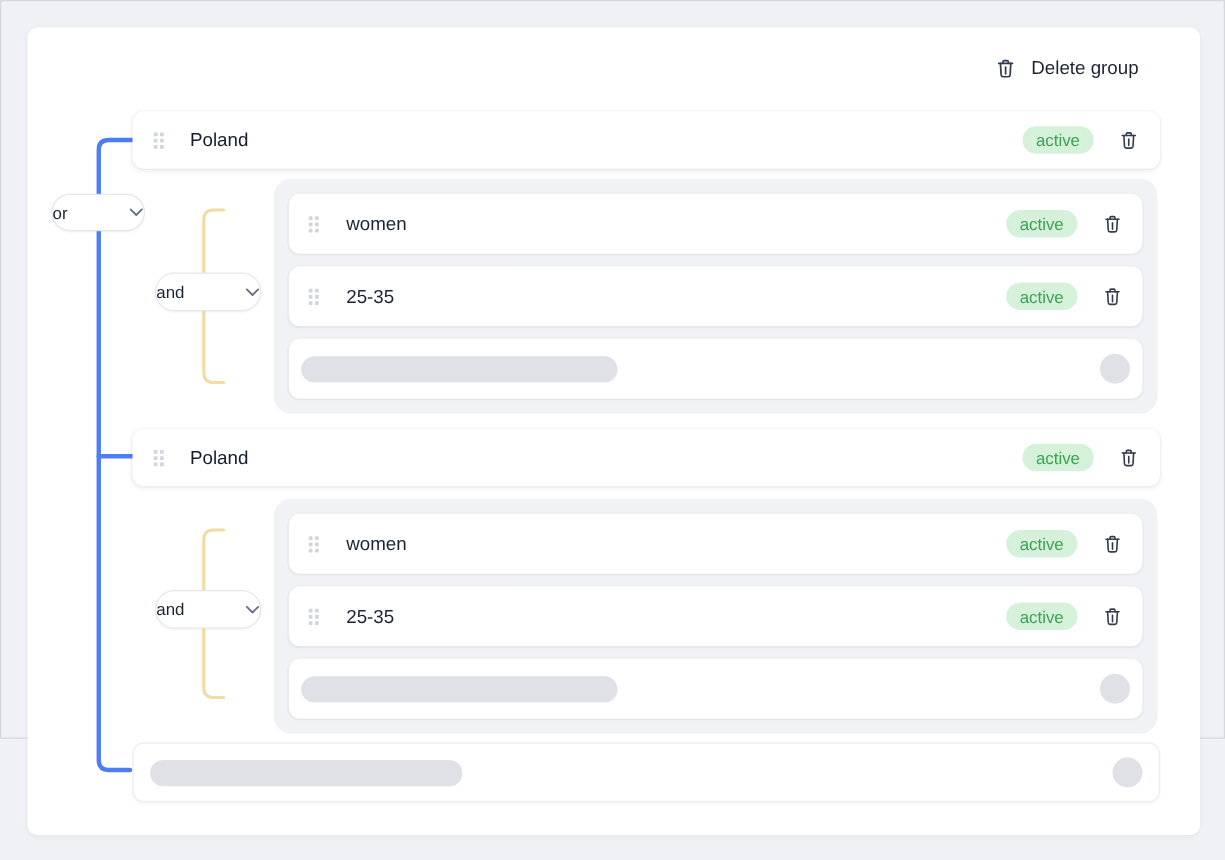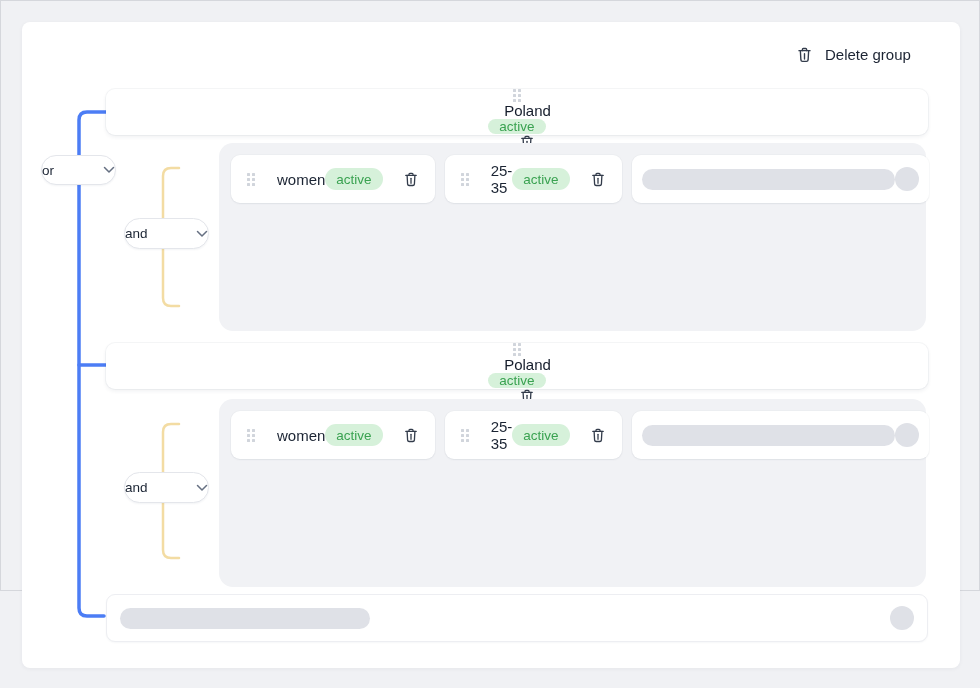--- a/index.html
+++ b/index.html
@@ -34,41 +34,40 @@
   }
   .delete-group .lbl { font-size:15px; color:#1c2433; }
 
   
   .group-card {
     position:absolute; left:105px; width:822px; height:46px;
     background:#fff; border-radius:9px;
     box-shadow:0 0 0 1px rgba(24,39,75,.04), 0 2px 4px rgba(24,39,75,.07);
     display:flex; align-items:center; padding:0 17px;
     z-index:2;
-    flex-direction:column;
   }
   .group-card .title { margin-left:21px; font-size:15px; color:#141c2b; }
 
   
   .op-pill {
     position:absolute; z-index:3;
     background:#fff; border:1px solid #e4e6eb; border-radius:16px;
     box-shadow:0 1px 2px rgba(24,39,75,.05);
     display:flex; align-items:center; justify-content:space-between; gap:11px;
     font-size:13.5px; color:#1b2433; cursor:pointer;
   }
   .op-pill.or  { left:40px;  top:154px; width:75px; height:30px; }
   .op-pill.and1{ left:123px; top:217px; width:85px; height:31px; }
   .op-pill.and2{ left:123px; top:471px; width:85px; height:31px; }
 
   
   .cond-container {
     position:absolute; left:218px; width:707px; height:188px;
     background:#f1f2f5; border-radius:14px;
-    display:flex; flex-direction:row; gap:10px; padding:12px;
+    display:flex; flex-direction:column; gap:10px; padding:12px;
     z-index:2;
   }
   .cond-container.c1 { top:142px; }
   .cond-container.c2 { top:398px; }
 
   .row {
     height:48px; flex:0 0 48px;
     background:#fff; border-radius:9px;
     box-shadow:0 0 0 1px rgba(24,39,75,.02), 0 1px 2px rgba(24,39,75,.06);
     display:flex; align-items:center; padding:0 16px;

